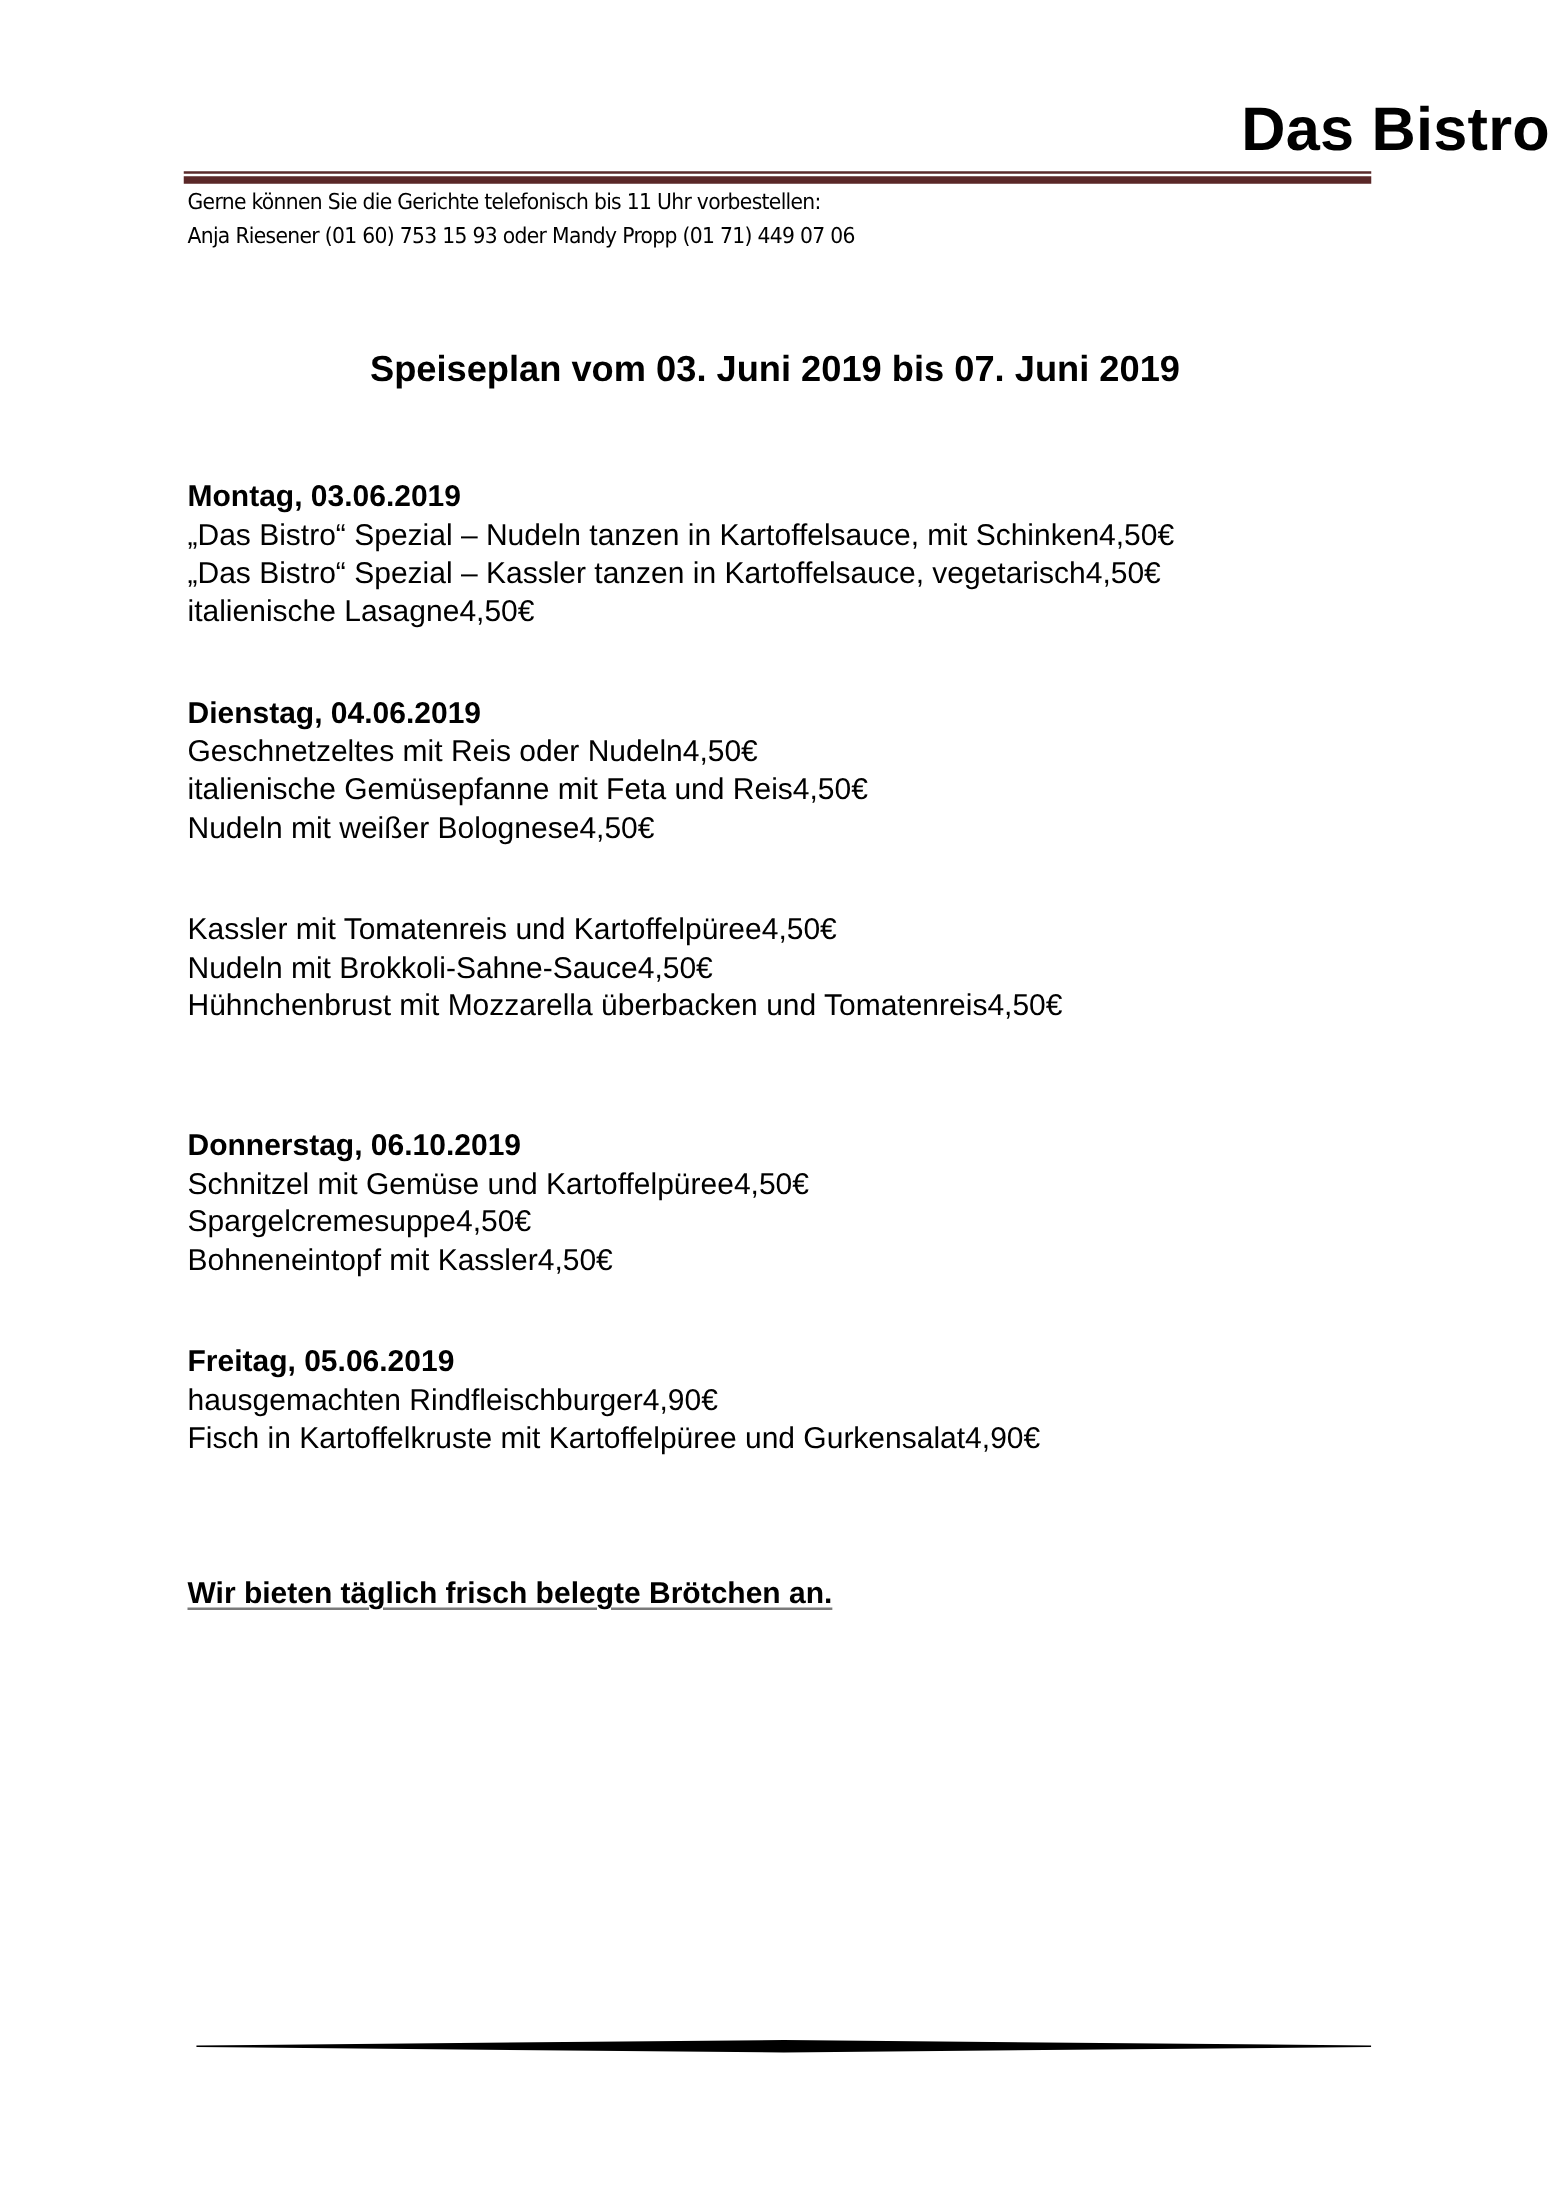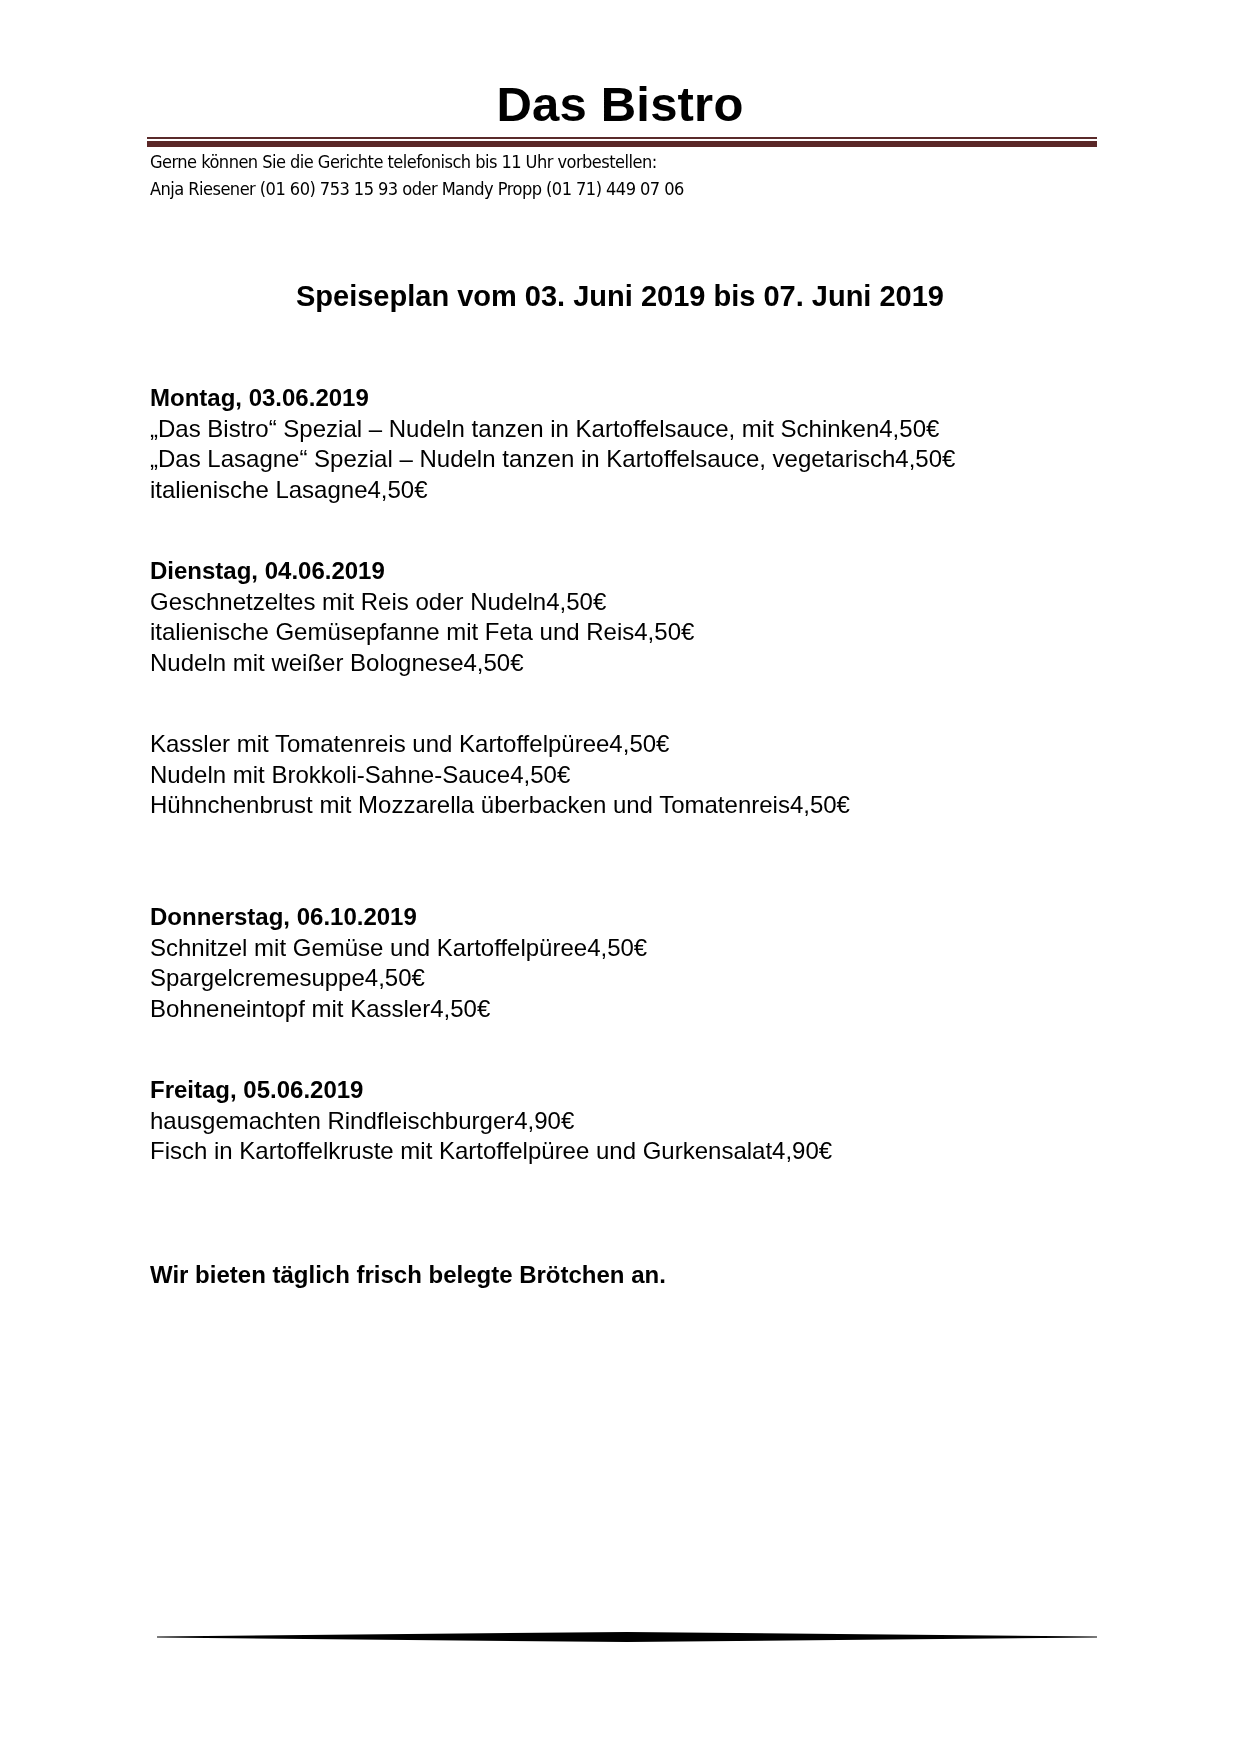--- a/index.html
+++ b/index.html
@@ -13,21 +13,21 @@
       position: relative;
       overflow: hidden;
       font-family: "Liberation Sans", sans-serif;
       color: #000000;
     }
     .page-title {
       position: absolute;
       left: 0;
       width: 1240px;
       top: 74px;
-      text-align: center;
+      text-align: right;
       font-weight: bold;
       font-size: 49px;
       line-height: 60px;
       letter-spacing: 0.2px;
     }
     .header-rule {
       position: absolute;
       left: 147px;
       width: 950px;
       top: 137px;
@@ -96,20 +96,21 @@
     .dish .price {
       text-align: right;
     }
     .note {
       position: absolute;
       left: 150px;
       top: 1259px;
       font-weight: bold;
       font-size: 24px;
       line-height: 32px;
+      text-decoration: underline;
       text-decoration-color: #7a7a7a;
       text-underline-offset: 4px;
       white-space: nowrap;
     }
     .footer-rule {
       position: absolute;
       left: 157px;
       width: 940px;
       top: 1630px;
       height: 14px;
@@ -134,21 +135,21 @@
 
 <div class="menu">
 
   <div class="day">
     <div class="day-title">Montag, 03.06.2019</div>
     <div class="dish">
       <span>„Das Bistro“ Spezial – Nudeln tanzen in Kartoffelsauce, mit Schinken</span>
       <span class="price">4,50€</span>
     </div>
     <div class="dish">
-      <span>„Das Lasagne“ Spezial – Nudeln tanzen in Kartoffelsauce, vegetarisch</span>
+      <span>„Das Bistro“ Spezial – Kassler tanzen in Kartoffelsauce, vegetarisch</span>
       <span class="price">4,50€</span>
     </div>
     <div class="dish">
       <span>italienische Lasagne</span>
       <span class="price">4,50€</span>
     </div>
   </div>
 
   <div class="day">
     <div class="day-title">Dienstag, 04.06.2019</div>

